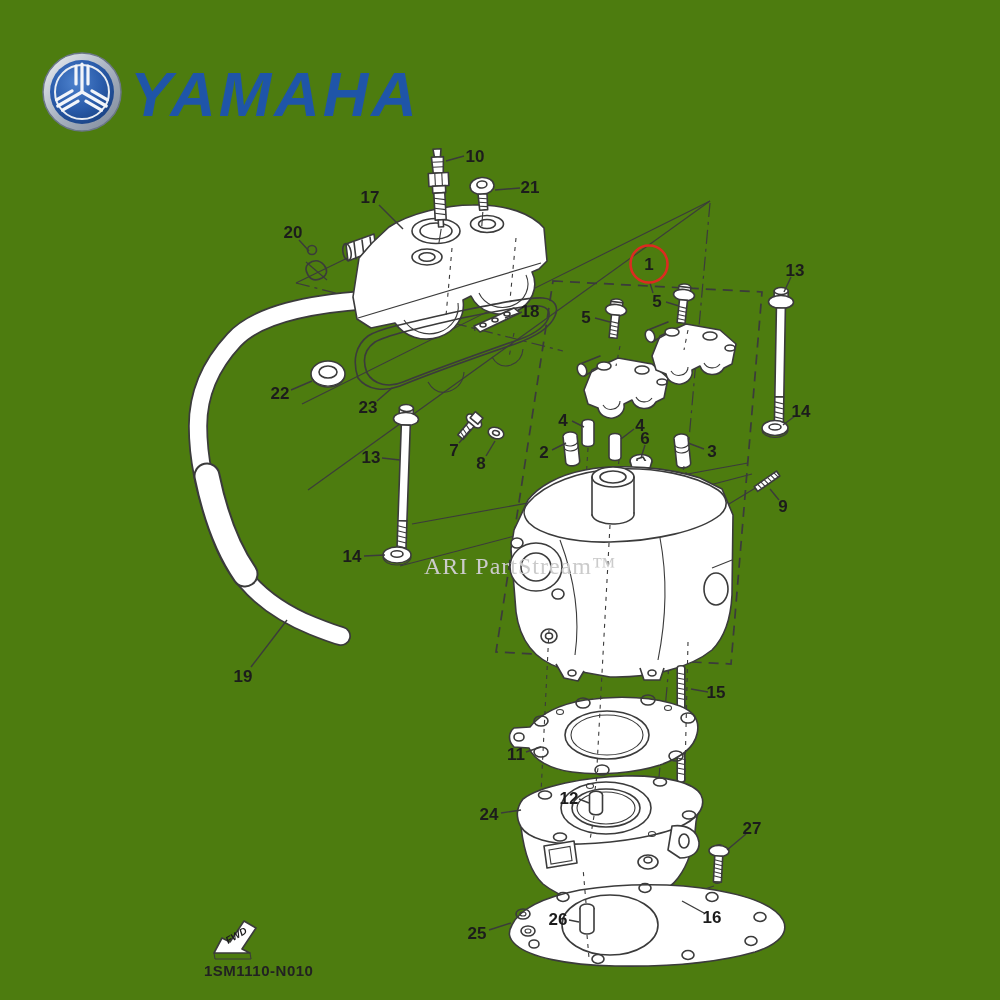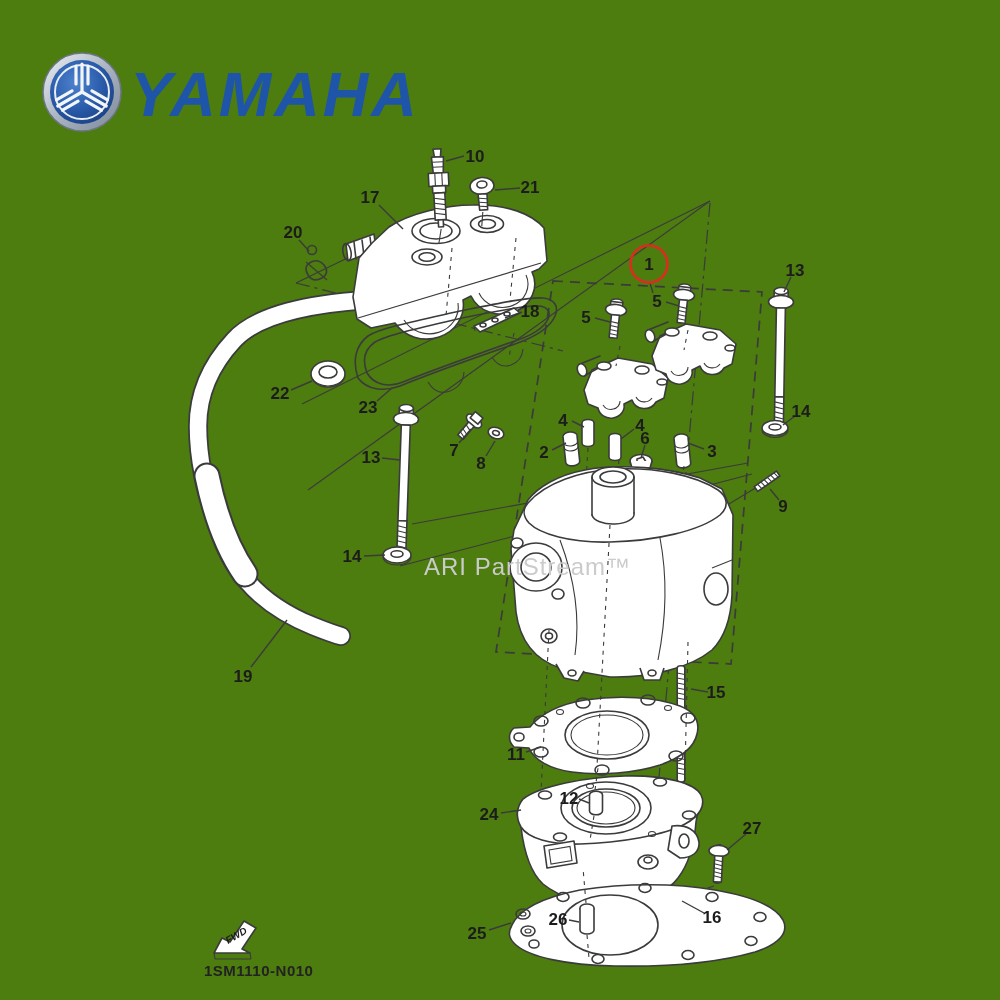--- a/index.html
+++ b/index.html
@@ -7,21 +7,21 @@
          font-family:"Liberation Sans",sans-serif;}
   #diagram-svg{position:absolute;left:0;top:0;}
   .ln{stroke:#3b3b3b;stroke-width:1.6;fill:none;stroke-linecap:round;stroke-linejoin:round;}
   .lnf{stroke:#3b3b3b;stroke-width:1.6;fill:#fff;stroke-linejoin:round;}
   .thin{stroke:#3b3b3b;stroke-width:1.1;fill:none;}
   .dash{stroke:#3b3b3b;stroke-width:1.7;fill:none;stroke-dasharray:10 7;}
   .dashdot{stroke:#3b3b3b;stroke-width:1.2;fill:none;stroke-dasharray:14 5 3 5;}
   .dot{stroke:#3b3b3b;stroke-width:1.1;fill:none;stroke-dasharray:4 5;}
   text.callout{font:bold 17px "Liberation Sans",sans-serif;fill:#1c1c1c;}
   #watermark{position:absolute;left:424px;top:553px;font-size:24px;letter-spacing:1px;
-             color:#cbcbcb;white-space:nowrap;}
+             color:#cbcbcb;white-space:nowrap;font-family:Liberation Serif, serif;}
   #part-code{position:absolute;left:204px;top:962px;font-size:15px;font-weight:bold;
              color:#222;letter-spacing:.5px;}
   .fwd-text{font:italic bold 10px "Liberation Sans",sans-serif;fill:#1c1c1c;}
   .logo-text{font:italic bold 63px "Liberation Sans",sans-serif;letter-spacing:3px;}
 </style>
 </head>
 <body>
 
 <div id="stage">
 

